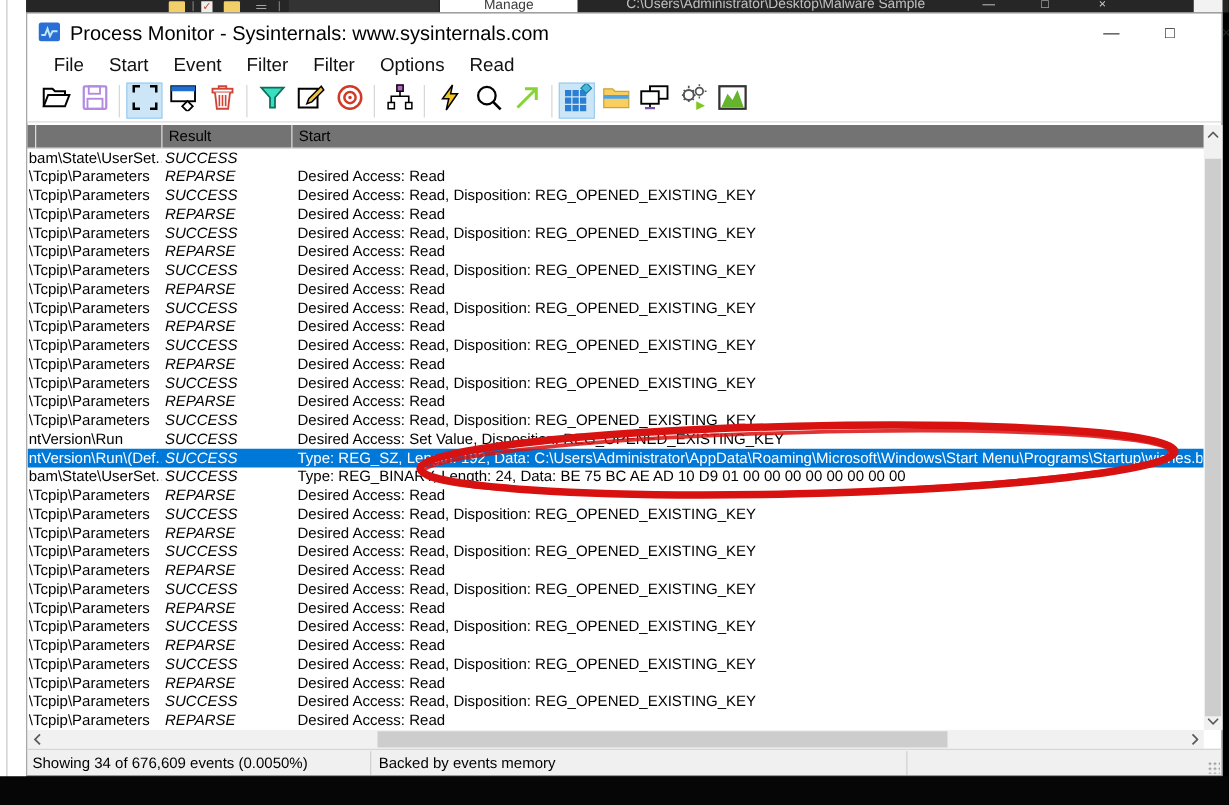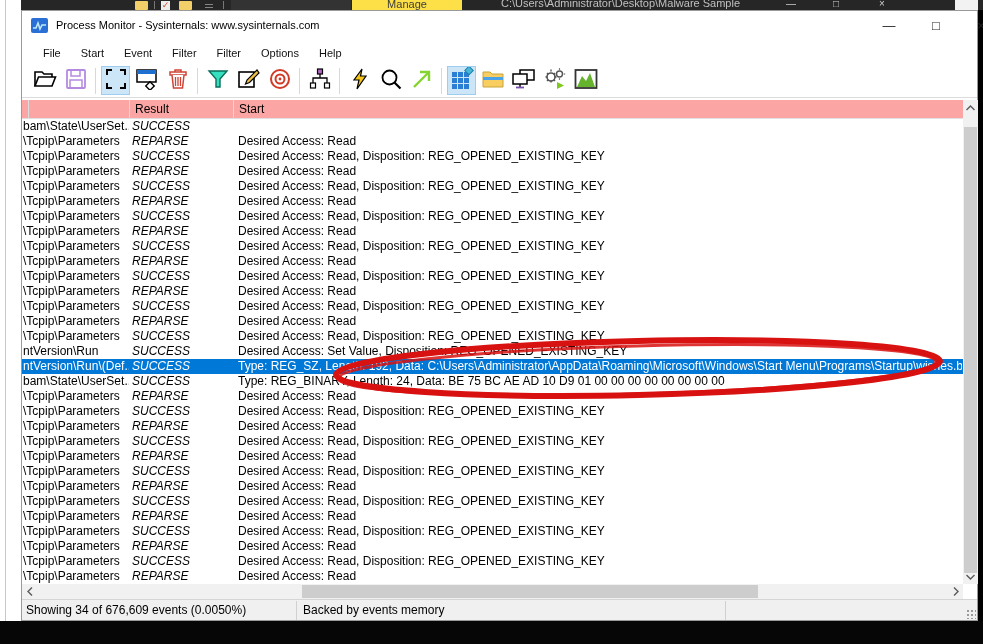--- a/index.html
+++ b/index.html
@@ -9,41 +9,41 @@
 
   
   #left-strip { left:0; top:0; width:21px; height:628px; background:#fff; }
   #left-strip .vline { position:absolute; left:5px; top:0; width:1px; height:100%; background:#c9c9c9; }
   #top-strip { left:21px; top:0; width:962px; height:10px; background:#262626; overflow:hidden; }
   .mini-folder { position:absolute; top:1px; width:13px; height:9px; background:#f3cf69; border-radius:1px; }
   .mini-check { position:absolute; top:1px; width:9px; height:9px; background:#eee; color:#d04a2a; font-size:9px; line-height:9px; text-align:center; }
   .mini-lines { position:absolute; top:2px; width:10px; height:7px; color:#ddd; font-size:8px; line-height:3px; }
   .mini-sep { position:absolute; top:1px; width:1px; height:8px; background:#777; }
   #addr-bar { position:absolute; left:210px; top:0; width:120px; height:10px; background:#333; }
-  #manage-tab { position:absolute; left:331px; top:0; width:110px; height:10px; background:#fde047; color:#3c3c3c; font-size:11px; text-align:center; line-height:8px; overflow:hidden; }
+  #manage-tab { position:absolute; left:331px; top:0; width:110px; height:10px; background:#ffffff; color:#3c3c3c; font-size:11px; text-align:center; line-height:8px; overflow:hidden; }
   #bg-title { position:absolute; left:480px; top:-3px; color:#c0c0c0; font-size:11px; white-space:nowrap; }
   .bg-ctrl { position:absolute; top:-2px; color:#cfcfcf; font-size:10px; }
   #bg-white-sq { position:absolute; left:934px; top:0; width:23px; height:10px; background:#f2f2f2; }
 
   
   #win { left:21px; top:10px; width:957px; height:611px; background:#fff; border:1px solid #9a9a9a; }
   #titlebar { left:0; top:0; width:100%; height:30px; background:#fff; }
   #app-icon { position:absolute; left:9px; top:7px; width:17px; height:15px; background:#2a6fd6; border-radius:2px; }
   #app-icon svg { position:absolute; left:1px; top:2px; }
-  #win-title { position:absolute; left:34px; top:8px; font-size:11px; color:#000; white-space:nowrap; }
+  #win-title { position:absolute; left:34px; top:8px; font-size:16px; color:#000; white-space:nowrap; }
   .win-ctrl { position:absolute; top:3px; width:34px; height:24px; text-align:center; line-height:24px; font-size:13px; color:#222; }
   #menubar { left:0; top:30px; width:100%; height:23px; background:#fff; padding-left:11px; display:flex; align-items:center; gap:0; }
-  .menu-item { font-size:11px; color:#111; padding:3px 10px; }
+  .menu-item { font-size:15px; color:#111; padding:3px 10px; }
   #toolbar { left:0; top:53px; width:100%; height:34px; background:#fff; border-bottom:1px solid #dcdcdc; display:flex; align-items:center; padding-left:7px; }
   .tb-btn { width:29px; height:29px; display:flex; align-items:center; justify-content:center; margin:0 1px; border:1px solid transparent; }
   .tb-btn.active { background:#cde6f7; border:1px solid #9fcdf0; }
   .tb-sep { width:1px; height:26px; background:#d8d8d8; margin:0 4px; }
 
   
-  #colheader { left:0; top:89px; width:941px; height:19px; background:#fca5a5; border-bottom:1px solid #e0e0e0; }
+  #colheader { left:0; top:89px; width:941px; height:19px; background:#737373; border-bottom:1px solid #e0e0e0; }
   #colheader .hsep { position:absolute; top:0; width:1px; height:19px; background:#dcdcdc; }
   #colheader .hlabel { position:absolute; top:2px; font-size:12px; color:#000; }
 
   
   #rows { left:0; top:108px; width:941px; height:465px; overflow:hidden; background:#fff; }
   .table-row { position:relative; width:100%; height:15px; white-space:nowrap; }
   .table-row .cell { position:absolute; top:0; height:15px; font-size:12px; line-height:15px; color:#000; overflow:hidden; }
   .cell-path { left:1px; width:106px; }
   .cell-result { left:110px; width:100px;font-style:italic; }
   .cell-detail { left:216px; width:724px; }
@@ -103,21 +103,21 @@
     <div class="win-ctrl" style="left:942px">×</div>
   </div>
 
   <div class="abs" id="menubar">
       <span class="menu-item">File</span>
       <span class="menu-item">Start</span>
       <span class="menu-item">Event</span>
       <span class="menu-item">Filter</span>
       <span class="menu-item">Filter</span>
       <span class="menu-item">Options</span>
-      <span class="menu-item">Help</span>
+      <span class="menu-item">Read</span>
     </div>
 
   <div class="abs" id="toolbar">
     <div class="tb-btn">
         <span><svg width="24" height="22" viewBox="0 0 24 22">
             <path d="M2 18 V4 h7 l2 2 h8 v3" fill="none" stroke="#000" stroke-width="1.6"></path>
             <path d="M2 18 l3.5-9 h17 l-3.5 9 z" fill="#fff" stroke="#000" stroke-width="1.6"></path>
           </svg></span>
       </div>
     <div class="tb-btn">

